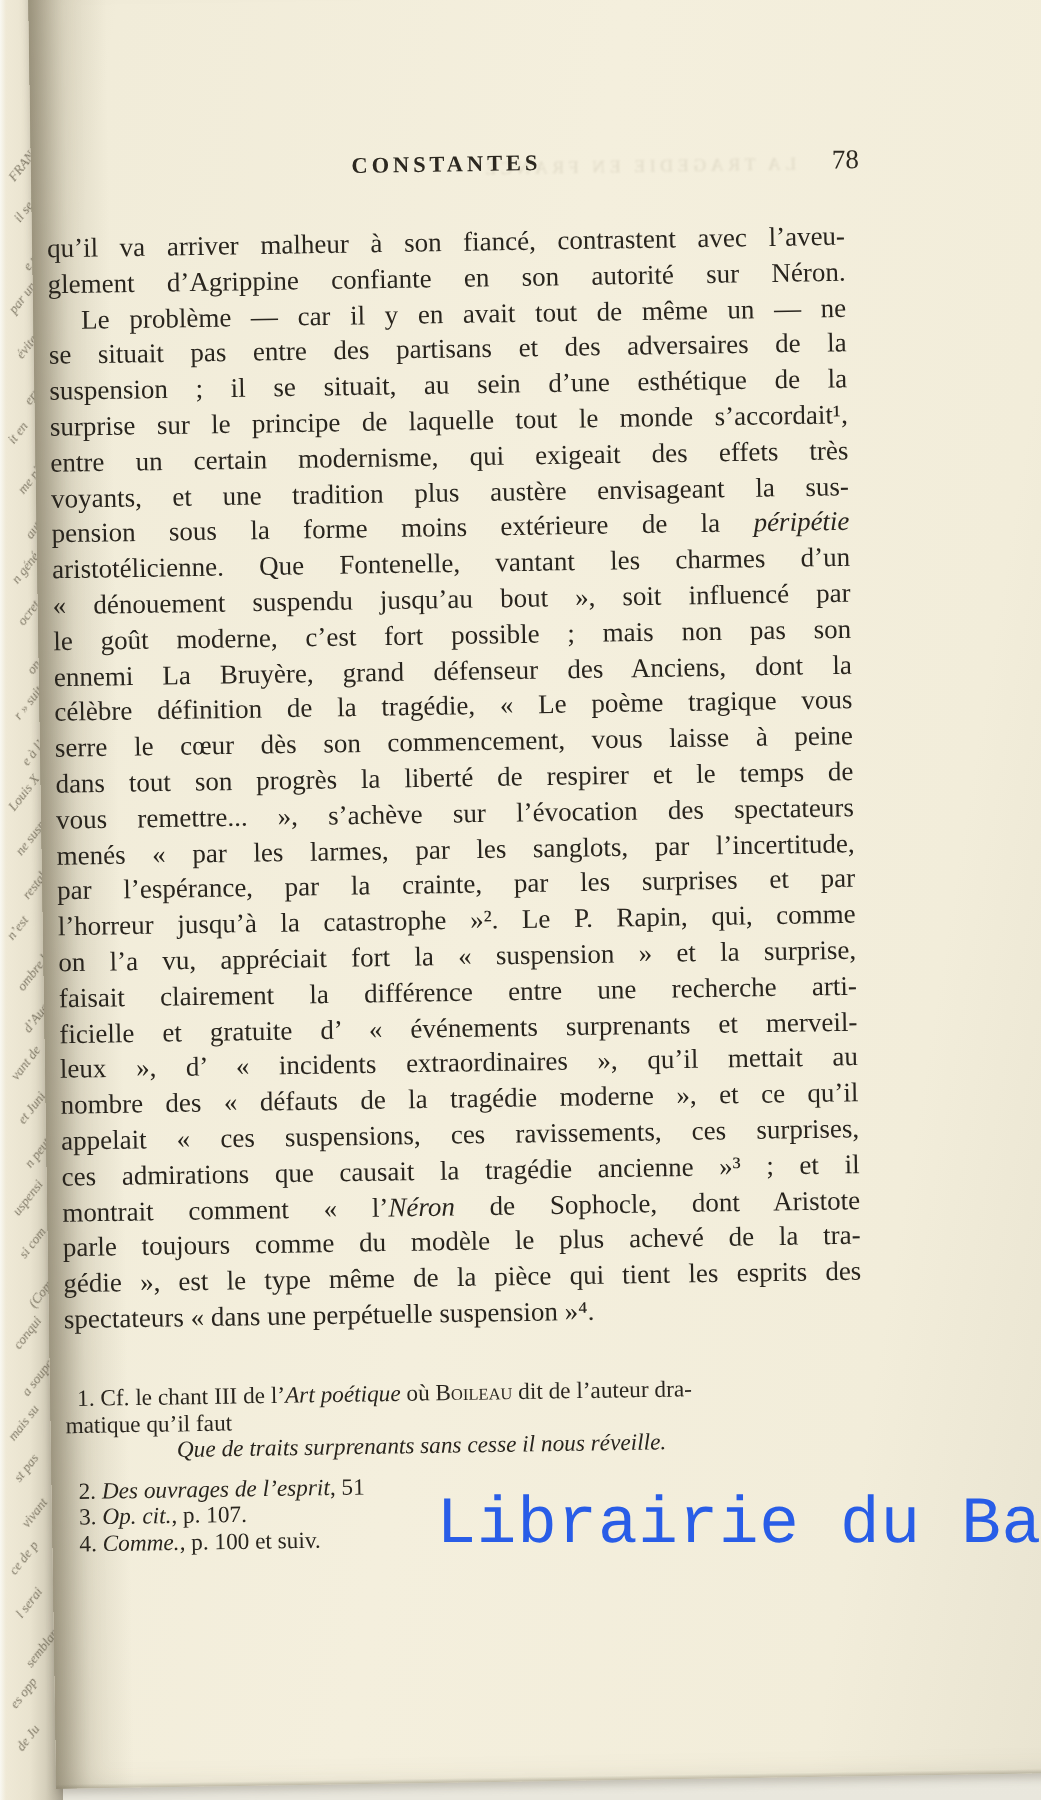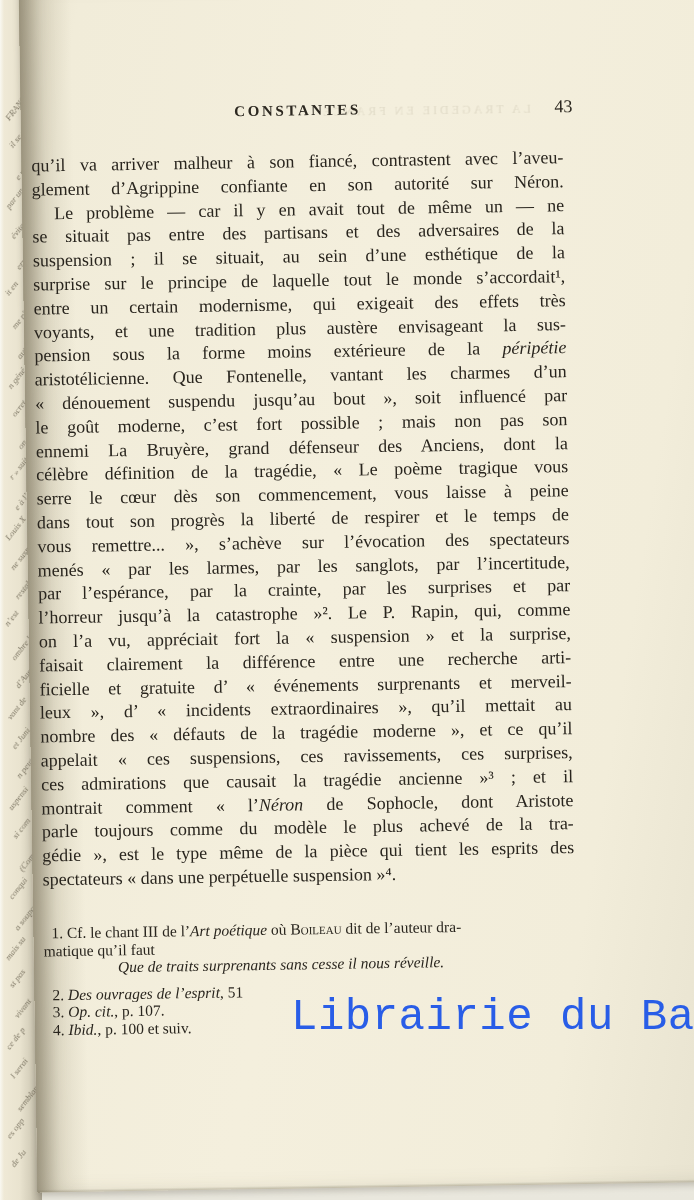--- a/index.html
+++ b/index.html
@@ -115,21 +115,21 @@
     <span class="edge-frag" style="top: 1124px; left: 4px;">es opp</span>
     <span class="edge-frag" style="top: 1154px; left: 9px;">de Ju</span>
   </div>
 
 <div id="page">
   <div id="gutter-shade"></div>
 
   <div id="header-row">
     <span id="show-through">LA TRAGEDIE EN FRANCE</span>
     <span id="running-title">CONSTANTES</span>
-    <span id="page-number">43</span>
+    <span id="page-number">78</span>
   </div>
 
   <div id="body-text">
       <div class="bline">qu’il va arriver malheur à son fiancé, contrastent avec l’aveu-</div>
       <div class="bline">glement d’Agrippine confiante en son autorité sur Néron.</div>
       <div class="bline indent">Le problème — car il y en avait tout de même un — ne</div>
       <div class="bline">se situait pas entre des partisans et des adversaires de la</div>
       <div class="bline">suspension ; il se situait, au sein d’une esthétique de la</div>
       <div class="bline">surprise sur le principe de laquelle tout le monde s’accordait¹,</div>
       <div class="bline">entre un certain modernisme, qui exigeait des effets très</div>
@@ -158,19 +158,19 @@
       <div class="bline">gédie », est le type même de la pièce qui tient les esprits des</div>
       <div class="bline lastline">spectateurs « dans une perpétuelle suspension »⁴.</div>
     </div>
 
   <div id="footnotes">
       <div class="bline fn-first">1. Cf. le chant III de l’<i>Art poétique</i> où <span class="sc">Boileau</span> dit de l’auteur dra-</div>
       <div class="bline">matique qu’il faut</div>
       <div class="bline fn-verse"><i>Que de traits surprenants sans cesse il nous réveille.</i></div>
       <div class="bline fn-item fn-gap">2. <i>Des ouvrages de l’esprit</i>, 51</div>
       <div class="bline fn-item">3. <i>Op. cit.</i>, p. 107.</div>
-      <div class="bline fn-item">4. <i>Ibid.</i>, p. 100 et suiv.</div>
+      <div class="bline fn-item">4. <i>Comme.</i>, p. 100 et suiv.</div>
     </div>
 
   <div id="page-bottom-edge"></div>
 </div>
 
 <div id="watermark" style="color: rgb(33, 88, 232);">Librairie du Bassin</div>
 
 </body></html>

